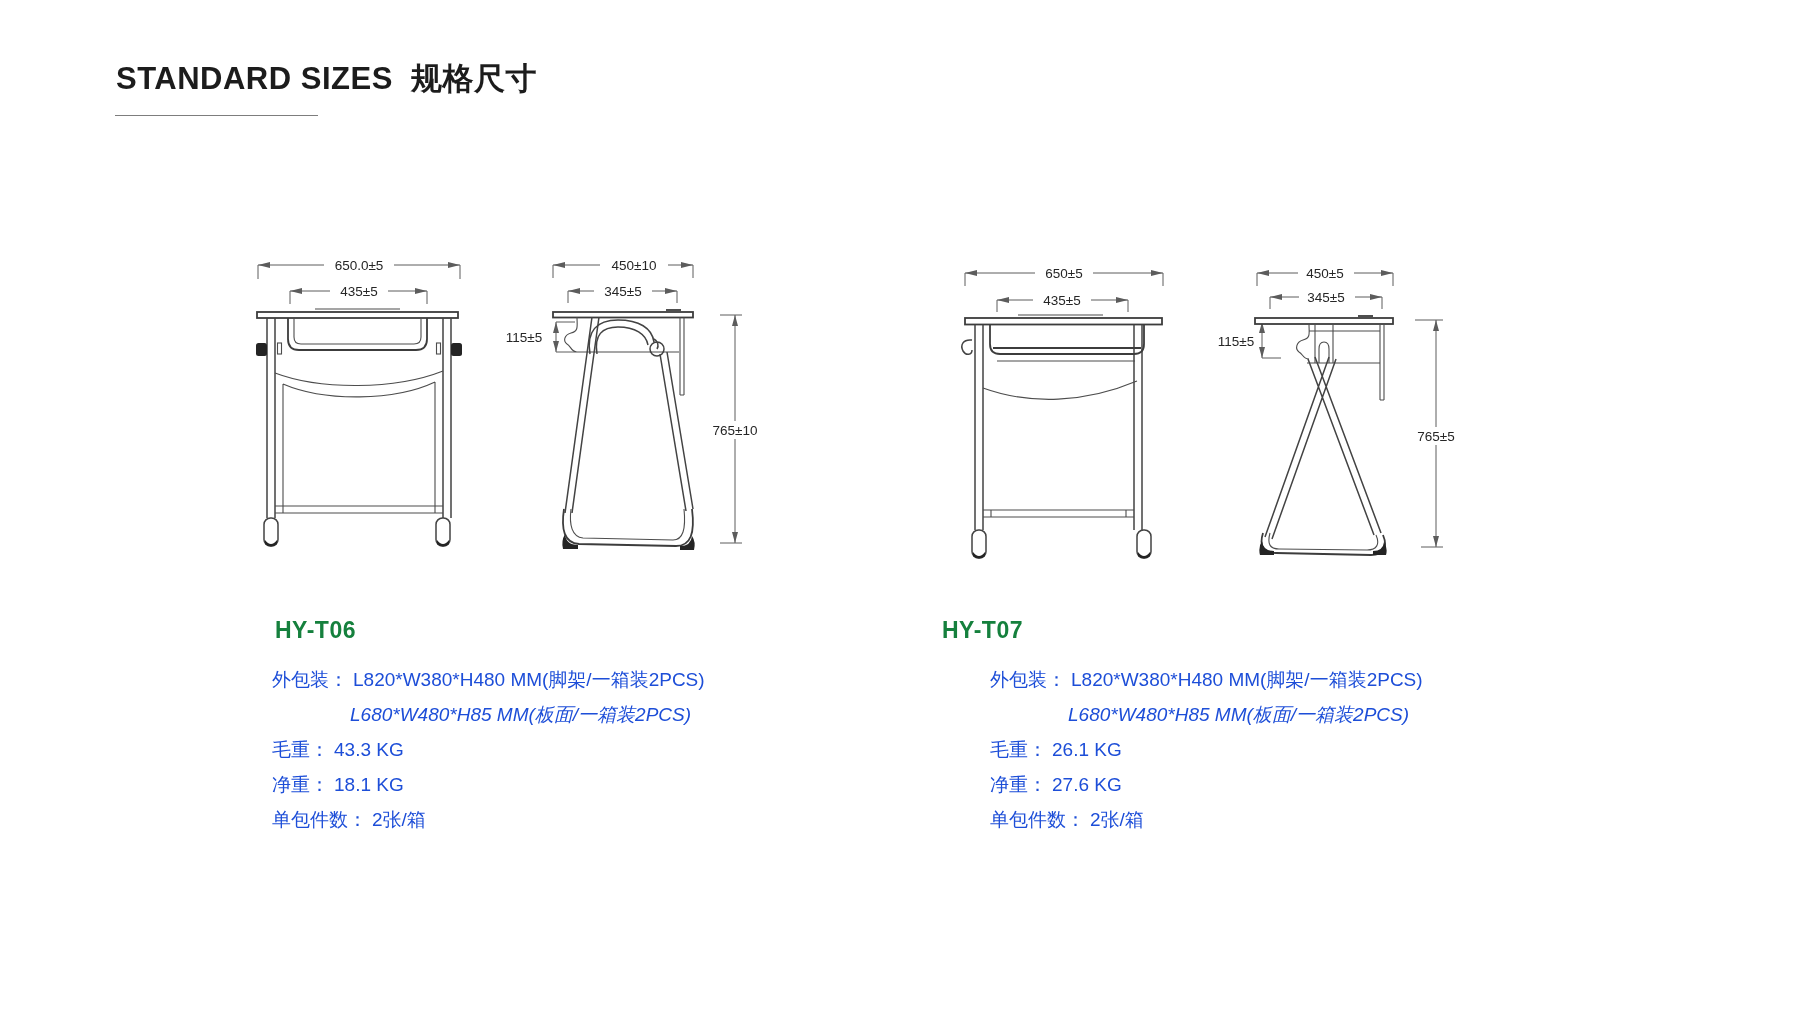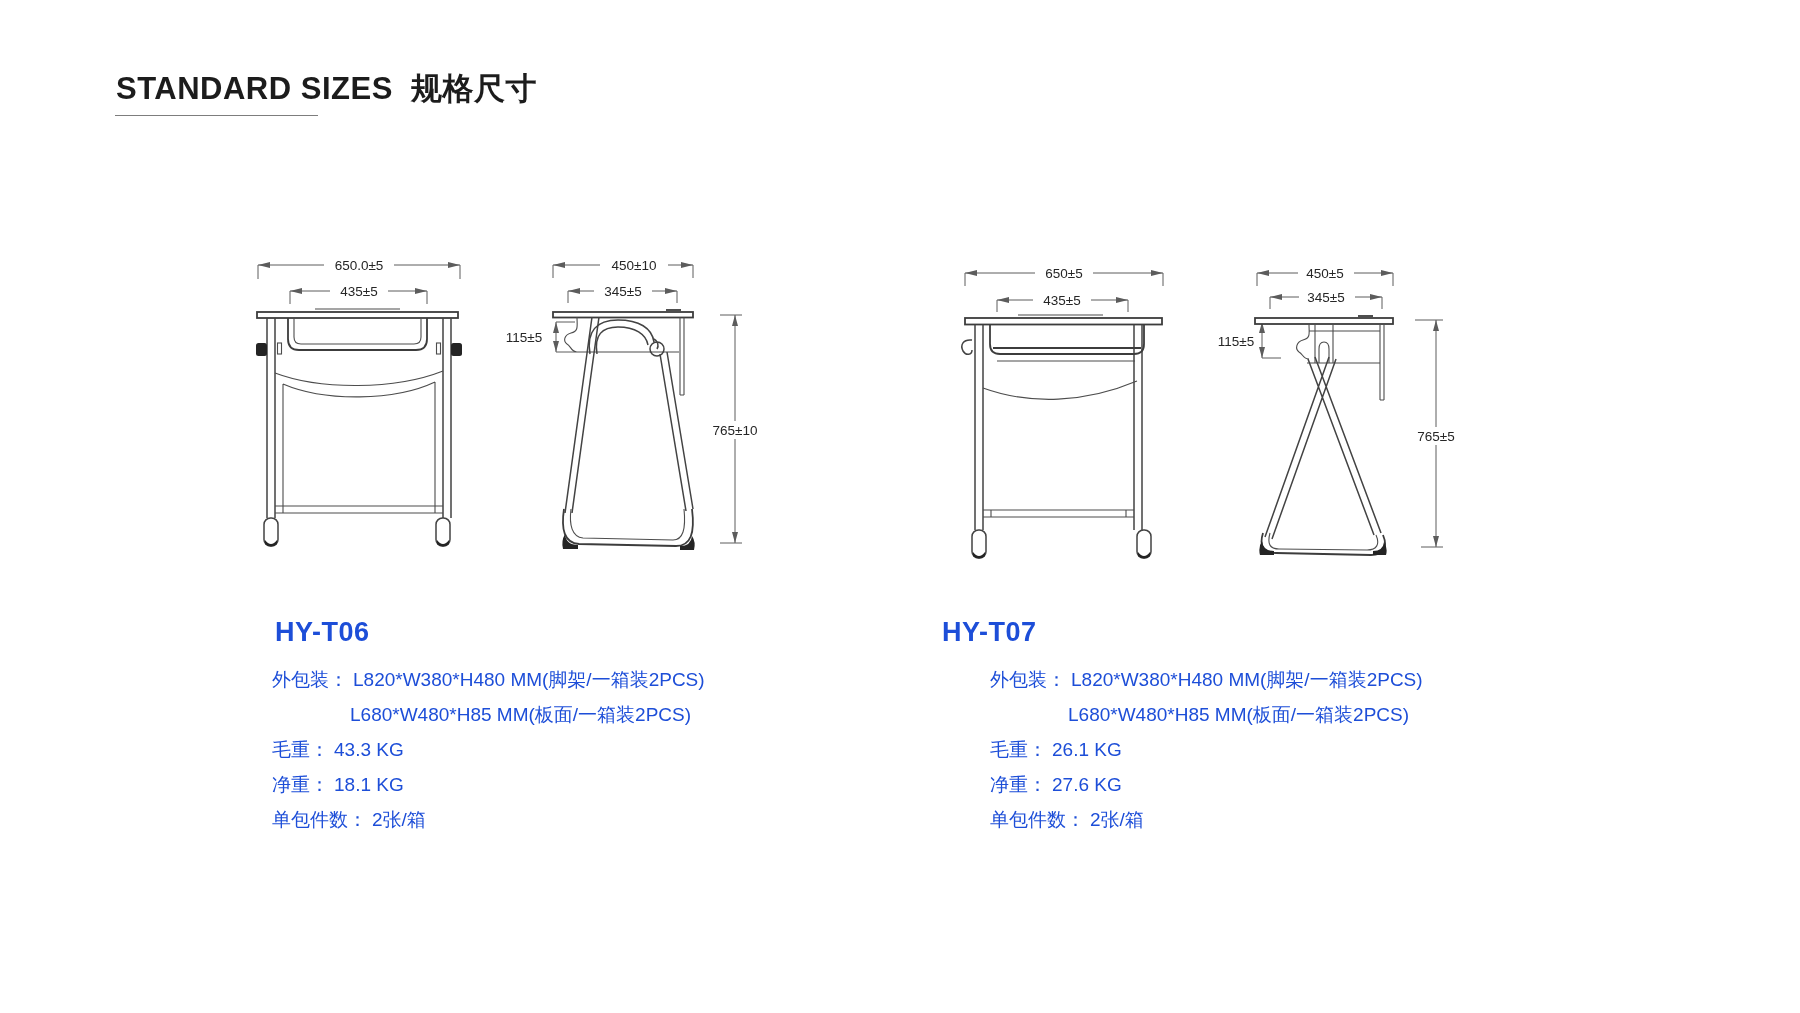--- a/index.html
+++ b/index.html
@@ -1,32 +1,32 @@
 <!DOCTYPE html>
 <html><head>
 <meta charset="utf-8">
 <style>
   html,body { margin:0; padding:0; background:#fff; }
   .page {
     position:relative; width:1800px; height:1013px; background:#ffffff;
     font-family:"Liberation Sans", sans-serif; overflow:hidden;
   }
   .title {
-    position:absolute; left:116px; top:68px; font-size:31px; font-weight:600;
+    position:absolute; left:116px; top:58px; font-size:31px; font-weight:600;
     color:#1c1c1c; letter-spacing:0.5px; white-space:pre;
   }
   .underline {
     position:absolute; left:115px; top:115px; width:203px; height:0;
     border-top:1.6px solid #7d7d7d;
   }
   .drawing { position:absolute; }
-  .model-label { position:absolute; font-size:27px; font-weight:700; color:#1d4ed8; letter-spacing:0.5px; }
+  .model-label { position:absolute; font-size:23px; font-weight:700; color:#15803d; letter-spacing:0.5px; }
   .specs { position:absolute; width:480px; font-size:19px; color:#1d4ed8; }
   .spec-row { line-height:35px; white-space:nowrap; }
-  .spec-row.cont { padding-left:78px; }
+  .spec-row.cont { padding-left:78px;font-style:italic; }
   .spec-label { margin-right:5px; }
   
   svg text { font-family:"Liberation Sans", sans-serif; font-size:13.5px; fill:#262626; }
   .dim  { stroke:#5c5c5c; stroke-width:1; fill:none; }
   .arr  { fill:#5c5c5c; stroke:none; }
   .tbg  { fill:#ffffff; stroke:none; }
   .o1   { stroke:#4d4d4d; stroke-width:1.1; fill:none; }
   .o15  { stroke:#434343; stroke-width:1.5; fill:none; }
   .o2   { stroke:#3c3c3c; stroke-width:1.8; fill:none; }
   .o2f  { stroke:#3c3c3c; stroke-width:1.8; fill:#ffffff; }

